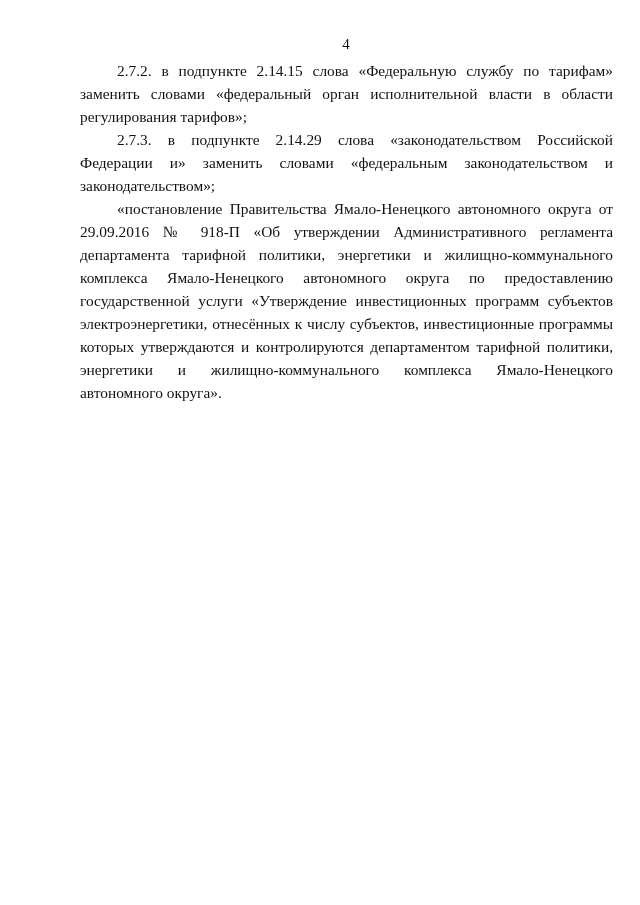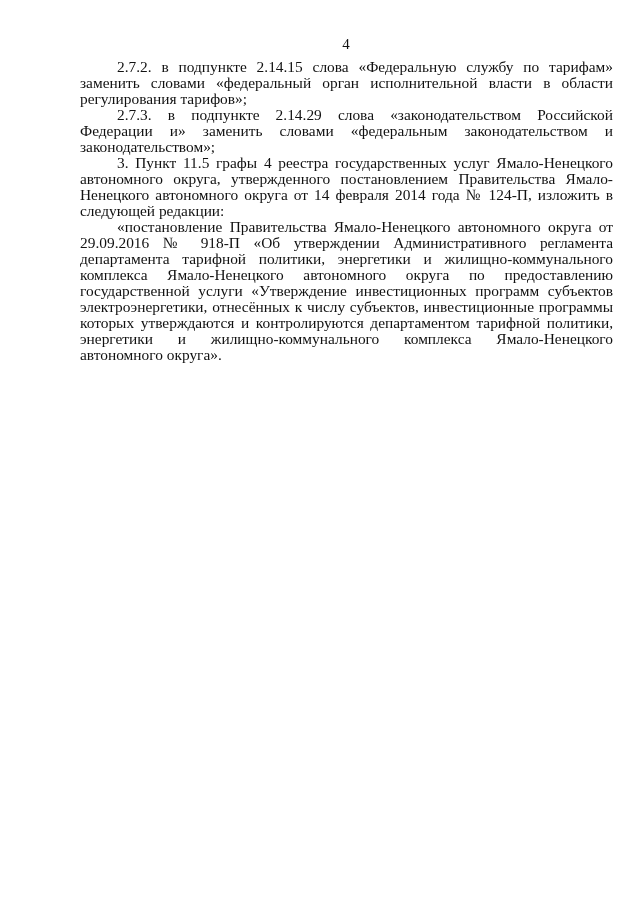--- a/index.html
+++ b/index.html
@@ -25,34 +25,33 @@
       line-height: 16px;
       padding-left: 52px;
       box-sizing: border-box;
     }
     .body-text {
       position: absolute;
       top: 59px;
       left: 80px;
       width: 533px;
       font-size: 15.4px;
-      line-height: 16px;
+      line-height: 23px;
     }
     .para {
       margin: 0;
       text-indent: 37px;
       text-align: justify;
       text-align-last: left;
       word-spacing: 0px;
       hyphens: none;
     }
   </style>
 </head>
 <body>
 
 <div class="page-number">4</div>
 
 <div class="body-text">
   <p class="para">2.7.2. в подпункте 2.14.15 слова «Федеральную службу по тарифам» заменить словами «федеральный орган исполнительной власти в области регулирования тарифов»;</p>
   <p class="para">2.7.3. в подпункте 2.14.29 слова «законодательством Российской Федерации и» заменить словами «федеральным законодательством и законодательством»;</p>
-  <p class="para">3. Пункт 11.5 графы 4 реестра государственных услуг Ямало-Ненецкого автономного округа, утвержденного постановлением Правительства Ямало-Ненецкого автономного округа от 14 февраля 2014 года № 124-П, изложить в следующей редакции:</p>
   <p class="para">«постановление Правительства Ямало-Ненецкого автономного округа от 29.09.2016 № 918-П «Об утверждении Административного регламента департамента тарифной политики, энергетики и жилищно-коммунального комплекса Ямало-Ненецкого автономного округа по предоставлению государственной услуги «Утверждение инвестиционных программ субъектов электроэнергетики, отнесённых к числу субъектов, инвестиционные программы которых утверждаются и контролируются департаментом тарифной политики, энергетики и жилищно-коммунального комплекса Ямало-Ненецкого автономного округа».</p>
 </div>
 
 </body></html>

